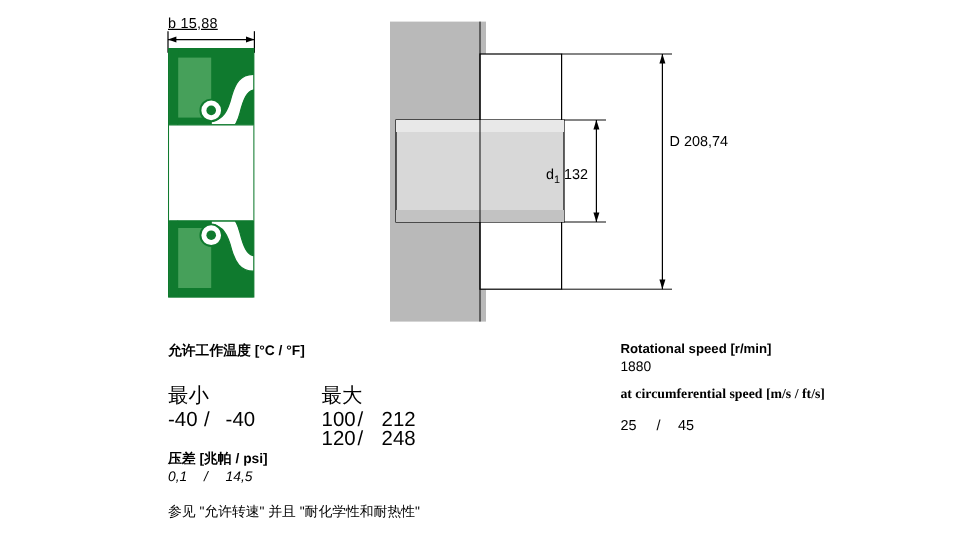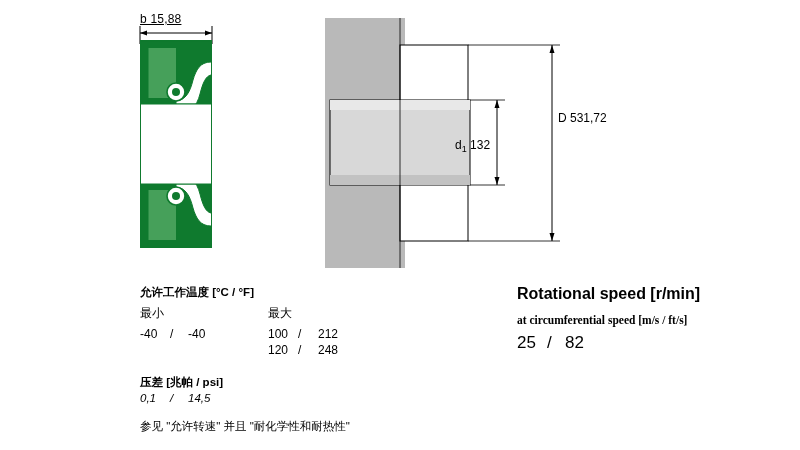--- a/index.html
+++ b/index.html
@@ -28,41 +28,41 @@
 
   .dim-b-label {
     left: 140px; top: 12px;
     font-size: 12px;
     letter-spacing: 0.2px;
     white-space: nowrap;
     text-decoration: underline;
   }
 
   .temp-block { left: 140px; top: 285px; width: 330px; }
-  .temp-title { font-size: 11.5px; font-weight: bold; margin-bottom: 5px; }
-  .temp-row { position: relative; height: 16px; font-size: 12px; }
+  .temp-title { font-size: 11.5px; font-weight: bold; margin-bottom: 18px; }
+  .temp-row { position: relative; height: 16px; font-size: 17px; }
   .c-min  { position: absolute; left: 0px; }
   .c-max  { position: absolute; left: 128px; }
   .v1 { position: absolute; left: 0px; }
   .vsl { position: absolute; left: 30px; }
   .v2 { position: absolute; left: 48px; }
   .v3 { position: absolute; left: 128px; }
   .v4 { position: absolute; left: 178px; }
 
   .press-block { left: 140px; top: 375px; width: 330px; }
   .press-title { font-size: 11.5px; font-weight: bold; margin-bottom: 2px; }
   .press-row { position: relative; height: 16px; font-size: 11.5px; font-style: italic; }
 
   .note { left: 140px; top: 419px; font-size: 11.5px; }
 
   .speed-block { left: 517px; top: 285px; width: 270px; }
-  .speed-title { font-size: 16px; font-weight: bold; }
+  .speed-title { font-size: 11px; font-weight: bold; }
   .speed-val { font-size: 11.5px; margin-top: 3px; }
   .speed-title2 { font-size: 11.5px; font-weight: bold; margin-top: 11px; font-family: Liberation Serif, serif; }
-  .speed-row2 { position: relative; height: 16px; font-size: 17px; margin-top: 7px; }
+  .speed-row2 { position: relative; height: 16px; font-size: 12px; margin-top: 12px; }
   .s1 { position: absolute; left: 0px; }
   .ssl { position: absolute; left: 30px; }
   .s2 { position: absolute; left: 48px; }
 </style>
 </head>
 <body>
 
 <div id="root">
 
   <div class="abs seal-wrap">
@@ -129,21 +129,21 @@
 
       <line x1="252" y1="45" x2="252" y2="241" stroke="#000" stroke-width="1"></line>
       <polygon points="252,45 249.5,53 254.5,53" fill="#000"></polygon>
       <polygon points="252,241 249.5,233 254.5,233" fill="#000"></polygon>
 
       <line x1="197" y1="100" x2="197" y2="185" stroke="#000" stroke-width="1"></line>
       <polygon points="197,100 194.5,108 199.5,108" fill="#000"></polygon>
       <polygon points="197,185 194.5,177 199.5,177" fill="#000"></polygon>
     </svg>
 
-    <div class="abs" style="left:258px; top:111px; font-size:12px; white-space:nowrap;">D  531,72</div>
+    <div class="abs" style="left:258px; top:111px; font-size:12px; white-space:nowrap;">D  208,74</div>
 
     <div class="abs" style="left:155px; top:138px; font-size:12px; white-space:nowrap;">
       <span>d</span><sub style="font-size:9px;">1</sub>&nbsp;<span>132</span>
     </div>
   </div>
 
   <div class="abs temp-block">
     <div class="temp-title">允许工作温度 [°C / °F]</div>
     <div class="temp-row">
       <span class="c-min">最小</span>
@@ -170,21 +170,22 @@
       <span class="v1">0,1</span>
       <span class="vsl">/</span>
       <span class="v2">14,5</span>
     </div>
   </div>
 
   <div class="abs note">参见 "允许转速" 并且 "耐化学性和耐热性"</div>
 
   <div class="abs speed-block">
     <div class="speed-title">Rotational speed [r/min]</div>
+    <div class="speed-val">1880</div>
     <div class="speed-title2">at circumferential speed [m/s / ft/s]</div>
     <div class="speed-row2">
       <span class="s1">25</span>
       <span class="ssl">/</span>
-      <span class="s2">82</span>
+      <span class="s2">45</span>
     </div>
   </div>
 
 </div>
 
 </body></html>

